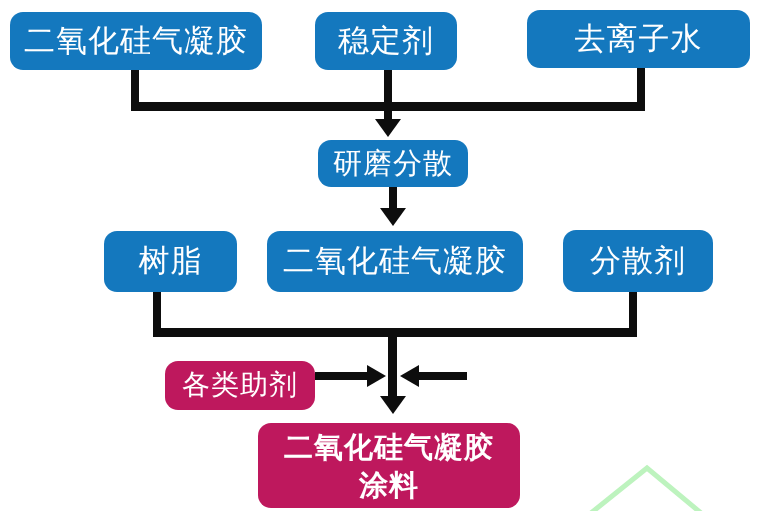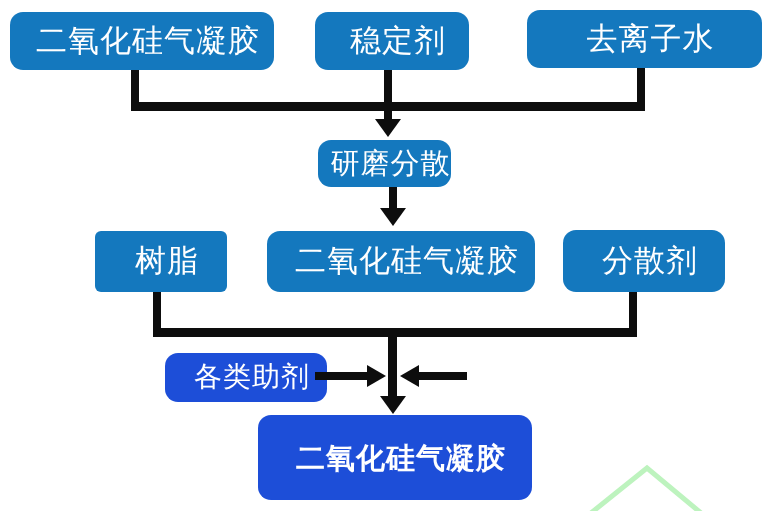--- a/index.html
+++ b/index.html
@@ -12,24 +12,23 @@
   }
   .box{
     position:absolute;
     display:flex;align-items:center;justify-content:center;
     color:#ffffff;
     border-radius:13px;
     font-size:31px;
     line-height:1.1;
     white-space:nowrap;
     letter-spacing:1px;
-    padding-left:12px;
   }
   .primary{background:#1478BE;}
-  .light{background:#1d4ed8;}
+  .light{background:#be185d;margin-top:8px;}
   .line{position:absolute;background:#0d0d0d;}
   .ah-down{
     position:absolute;width:0;height:0;
     border-left:13px solid transparent;
     border-right:13px solid transparent;
     border-top:18px solid #0d0d0d;
   }
   .ah-right{
     position:absolute;width:0;height:0;
     border-top:11px solid transparent;
@@ -61,28 +60,28 @@
   <div class="box primary" style="left:315px;top:12px;width:142px;height:58px;">
     <span>稳定剂</span>
   </div>
 
   <div class="line" style="left:131px;top:70px;width:8px;height:36px;"></div>
   <div class="line" style="left:637px;top:68px;width:8px;height:38px;"></div>
   <div class="line" style="left:131px;top:102px;width:514px;height:9px;"></div>
   <div class="line" style="left:384px;top:70px;width:8px;height:49px;"></div>
   <div class="ah-down" style="left:375px;top:119px;"></div>
 
-  <div class="box primary" style="left:318px;top:140px;width:121px;height:47px;font-size:29px;">
+  <div class="box primary" style="left:318px;top:140px;width:150px;height:47px;font-size:29px;">
     <span>研磨分散</span>
   </div>
 
   <div class="line" style="left:389px;top:187px;width:8px;height:21px;"></div>
   <div class="ah-down" style="left:380px;top:208px;"></div>
 
-  <div class="box primary" style="left:95px;top:231px;width:120px;height:61px;border-radius:6px;">
+  <div class="box primary" style="left:104px;top:231px;width:133px;height:61px;">
     <span>树脂</span>
   </div>
   <div class="box primary" style="left:267px;top:231px;width:256px;height:61px;">
     <span>二氧化硅气凝胶</span>
   </div>
   <div class="box primary" style="left:563px;top:230px;width:150px;height:62px;">
     <span>分散剂</span>
   </div>
 
   <div class="line" style="left:153px;top:292px;width:8px;height:44px;"></div>
@@ -96,20 +95,21 @@
   </div>
   <div class="line" style="left:315px;top:372px;width:52px;height:8px;"></div>
   <div class="ah-right" style="left:367px;top:365px;"></div>
 
   <div class="line" style="left:419px;top:372px;width:48px;height:8px;"></div>
   <div class="ah-left" style="left:400px;top:365px;"></div>
 
   <div class="box light" style="left:258px;top:415px;width:262px;height:85px;">
     <div class="final-text">
       <div>二氧化硅气凝胶</div>
+      <div>涂料</div>
     </div>
   </div>
 
   <svg class="deco" viewBox="0 0 763 511">
     <polyline points="591,513 647,468 701,513" fill="none" stroke="#BDF3BE" stroke-width="5"></polyline>
   </svg>
 
 </div>
 
 </body></html>

